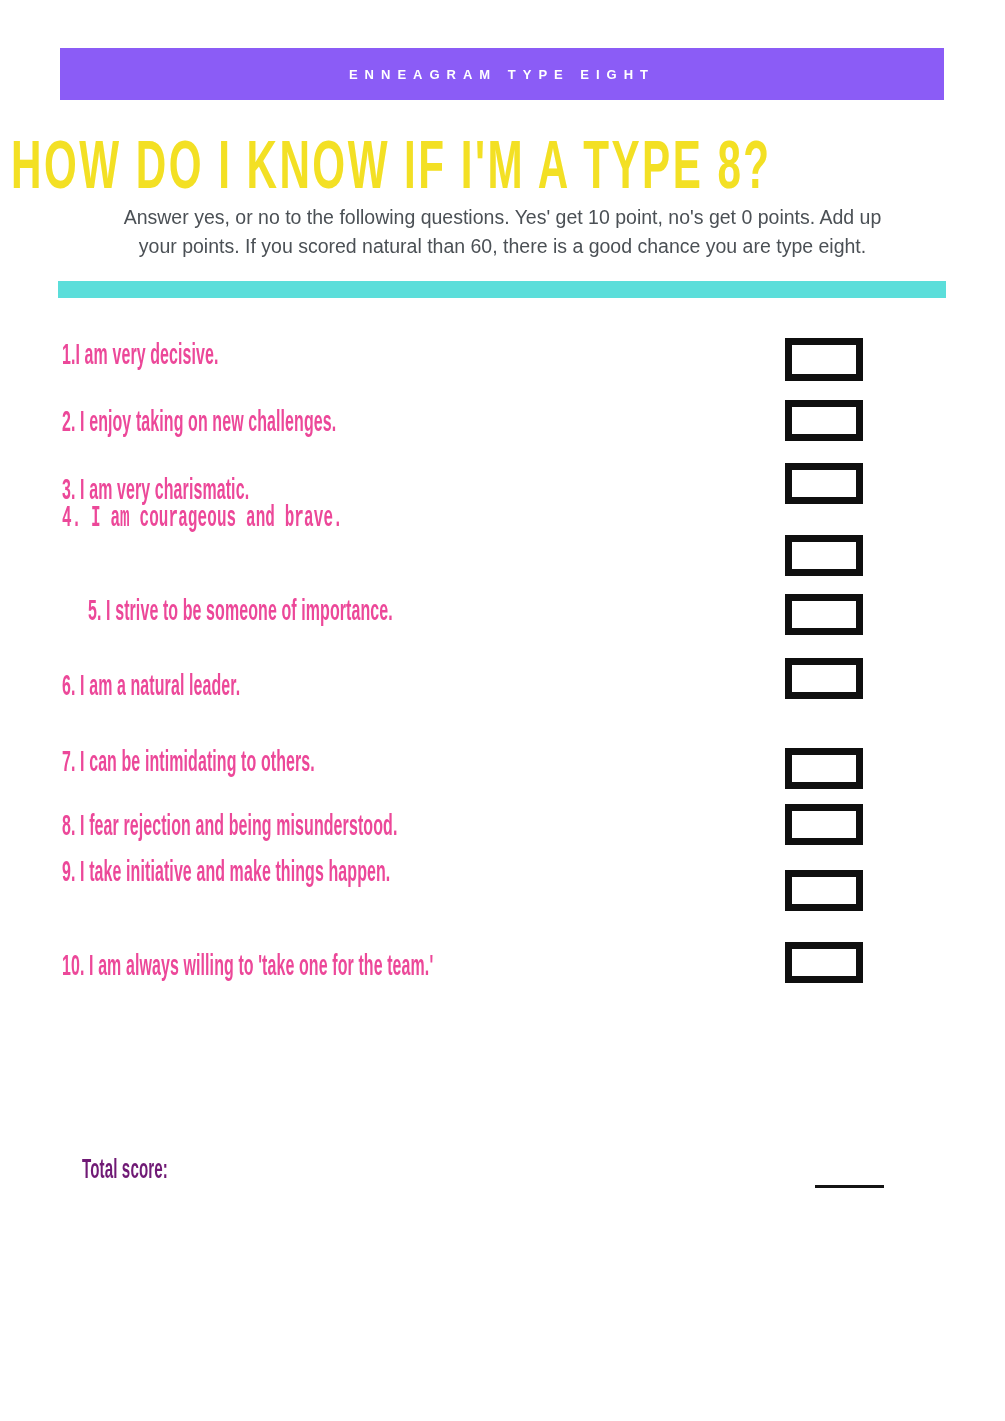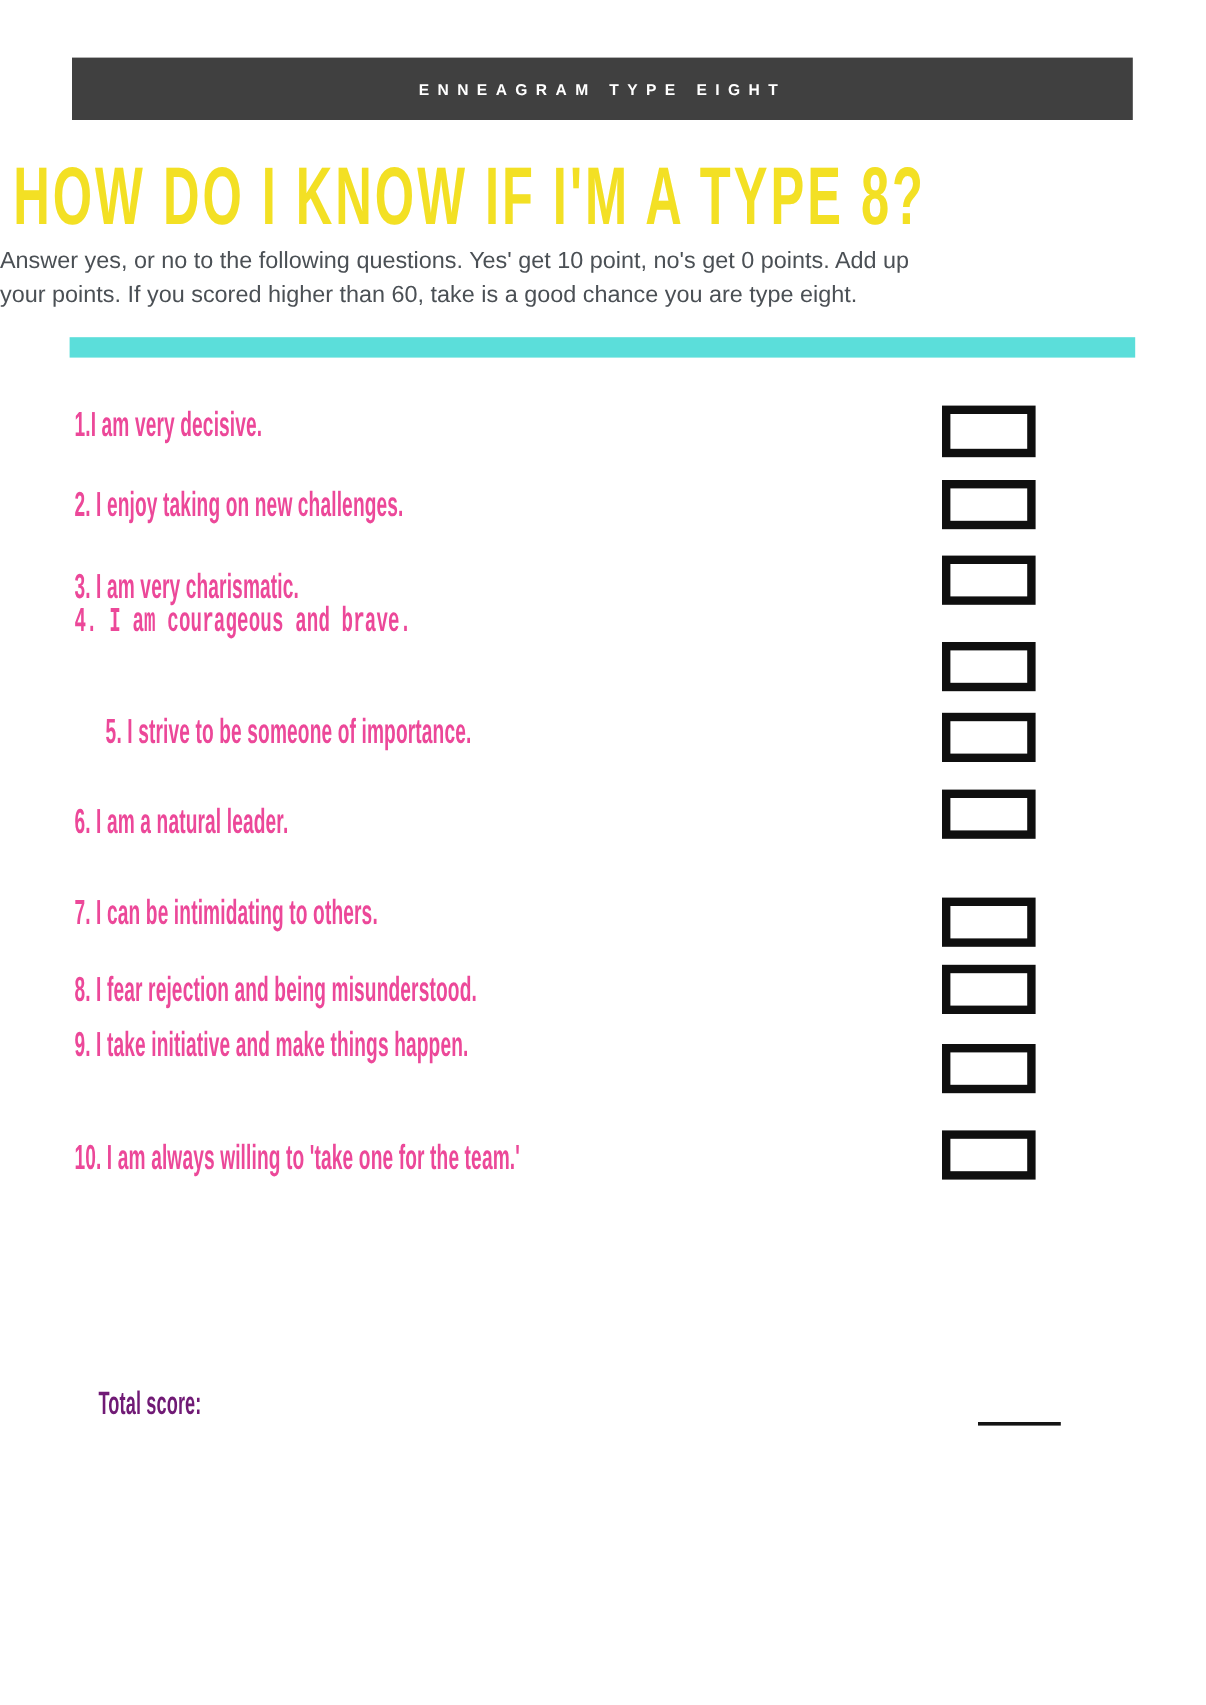--- a/index.html
+++ b/index.html
@@ -6,42 +6,42 @@
   .page{
     position:relative;
     width:1005px;height:1421px;
     background:#ffffff;
     font-family:"Liberation Sans", sans-serif;
     overflow:hidden;
   }
   
   .banner{
     position:absolute;left:60px;top:48px;width:884px;height:52px;
-    background:#404040;
+    background:#8b5cf6;
     display:flex;align-items:center;justify-content:center;
   }
   .banner span{
     color:#ffffff;font-size:13px;font-weight:700;letter-spacing:7px;
     white-space:nowrap;
   }
   
   .title-wrap{
     position:absolute;left:0;top:128px;width:100%;height:72px;margin:0;
     display:flex;align-items:center;justify-content:flex-end;
   }
   .title-wrap .cond-title{
     display:inline-block;
     color:#F3E024;
     font-size:68px;font-weight:700;letter-spacing:4px;white-space:nowrap;
     transform:scaleX(0.62);transform-origin:50% 50%;
   }
   
   .subtitle{
     position:absolute;left:0;top:203px;width:100%;
-    text-align:left;color:#4B5055;
+    text-align:center;color:#4B5055;
     font-size:19.5px;line-height:29px;font-weight:400;
   }
   
   .divider{
     position:absolute;left:58px;top:281px;width:888px;height:17px;
     background:#5BDEDA;
   }
   
   .q-label{
     position:absolute;left:62px;height:29px;line-height:29px;
@@ -91,21 +91,21 @@
   <header class="banner">
     <span>ENNEAGRAM TYPE EIGHT</span>
   </header>
 
   <h1 class="title-wrap">
     <span class="cond-title">HOW DO I KNOW IF I'M A TYPE 8?</span>
   </h1>
 
   <div class="subtitle">
     <div>Answer yes, or no to the following questions. Yes' get 10 point, no's get 0 points. Add up</div>
-    <div>your points. If you scored higher than 60, take is a good chance you are type eight.</div>
+    <div>your points. If you scored natural than 60, there is a good chance you are type eight.</div>
   </div>
 
   <div class="divider"></div>
 
   <div class="q-label qt-1">
     <span class="cond">1.I am very decisive.</span>
   </div>
   <div class="checkbox cb-1"></div>
 
   <div class="q-label qt-2">

